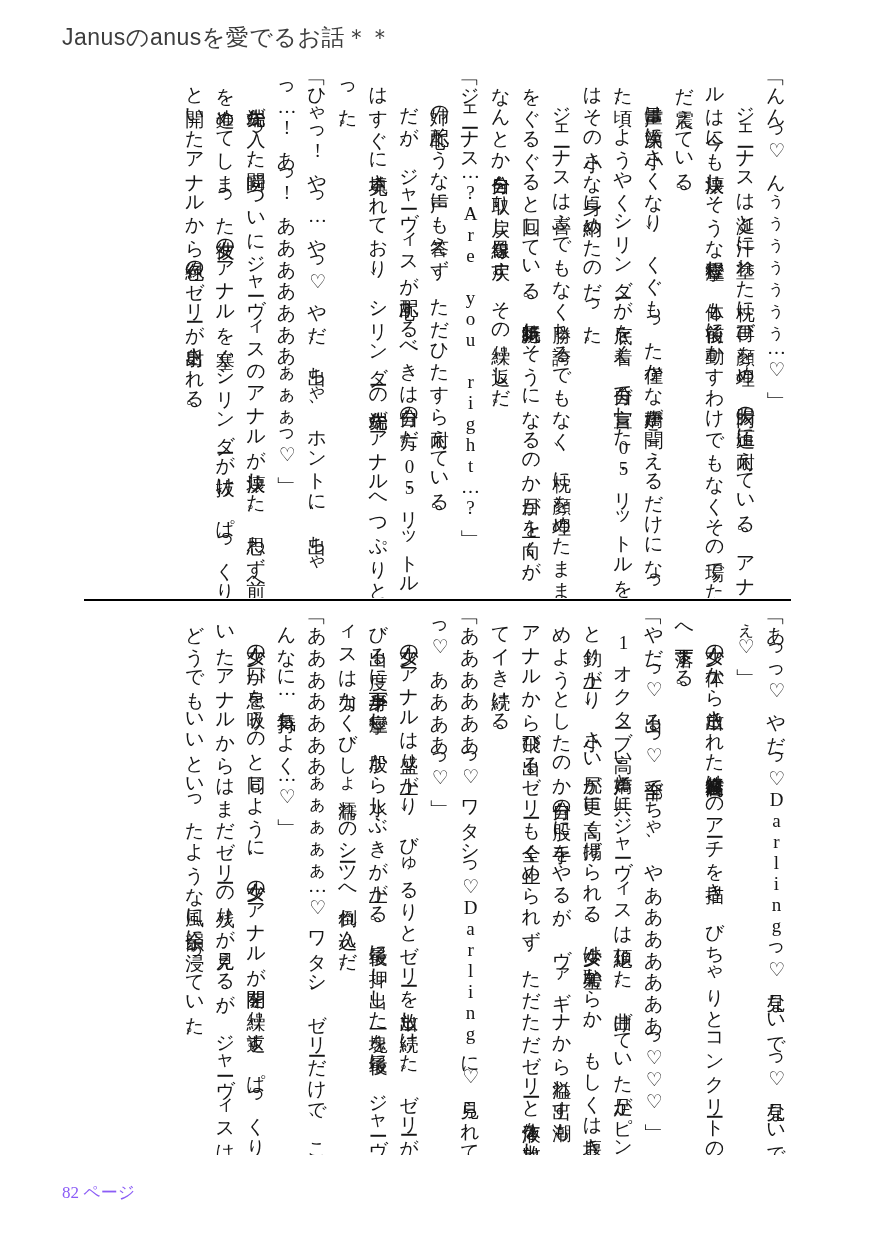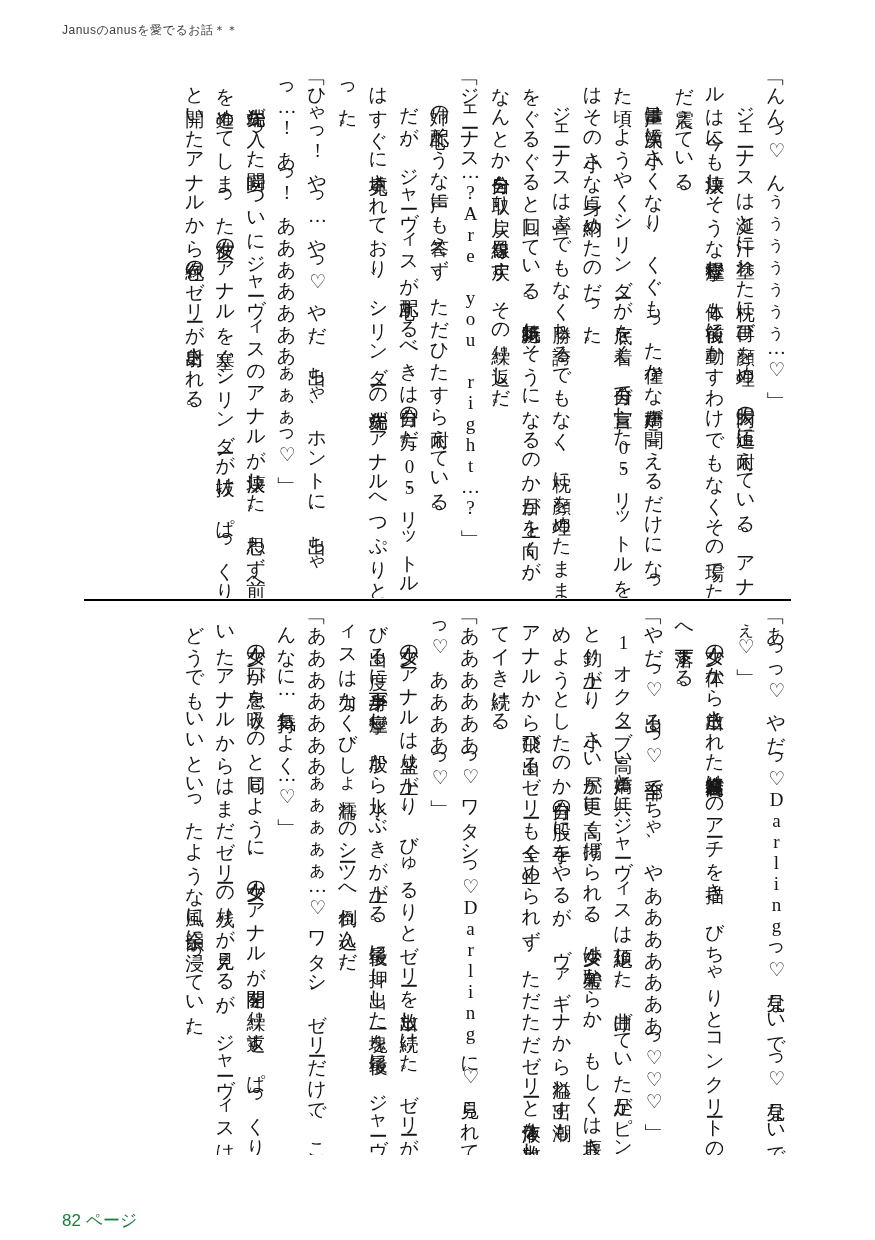--- a/index.html
+++ b/index.html
@@ -12,21 +12,21 @@
     height: 1240px;
     position: relative;
     overflow: hidden;
     color: #1c1c1c;
   }
   .doc-header {
     position: absolute;
     top: 22px;
     left: 62px;
     font-family: "Liberation Sans", "DejaVu Sans", sans-serif;
-    font-size: 12px;
+    font-size: 23px;
     letter-spacing: 0.5px;
     color: #3d3d3d;
     white-space: nowrap;
   }
   .vtext-block {
     position: absolute;
     right: 84px;
     width: 708px;
     writing-mode: vertical-rl;
     text-orientation: upright;
@@ -45,25 +45,25 @@
     top: 599px;
     left: 84px;
     width: 707px;
     height: 2px;
     background: #000000;
     border: none;
     margin: 0;
   }
   .doc-footer {
     position: absolute;
-    top: 1209px;
+    top: 1181px;
     left: 62px;
-    font-family: Liberation Sans, sans-serif;
+    font-family: Liberation Serif, serif;
     font-size: 17px;
-    color: #15803d;
+    color: #8b5cf6;
     white-space: nowrap;
   }
 </style>
 </head>
 <body>
 
 <div class="doc-header">Janusのanusを愛でるお話＊＊</div>
 
 <section class="vtext-block upper">
   <p class="dialogue">「んんっ♡んぅぅぅぅぅぅぅ…♡」</p>

